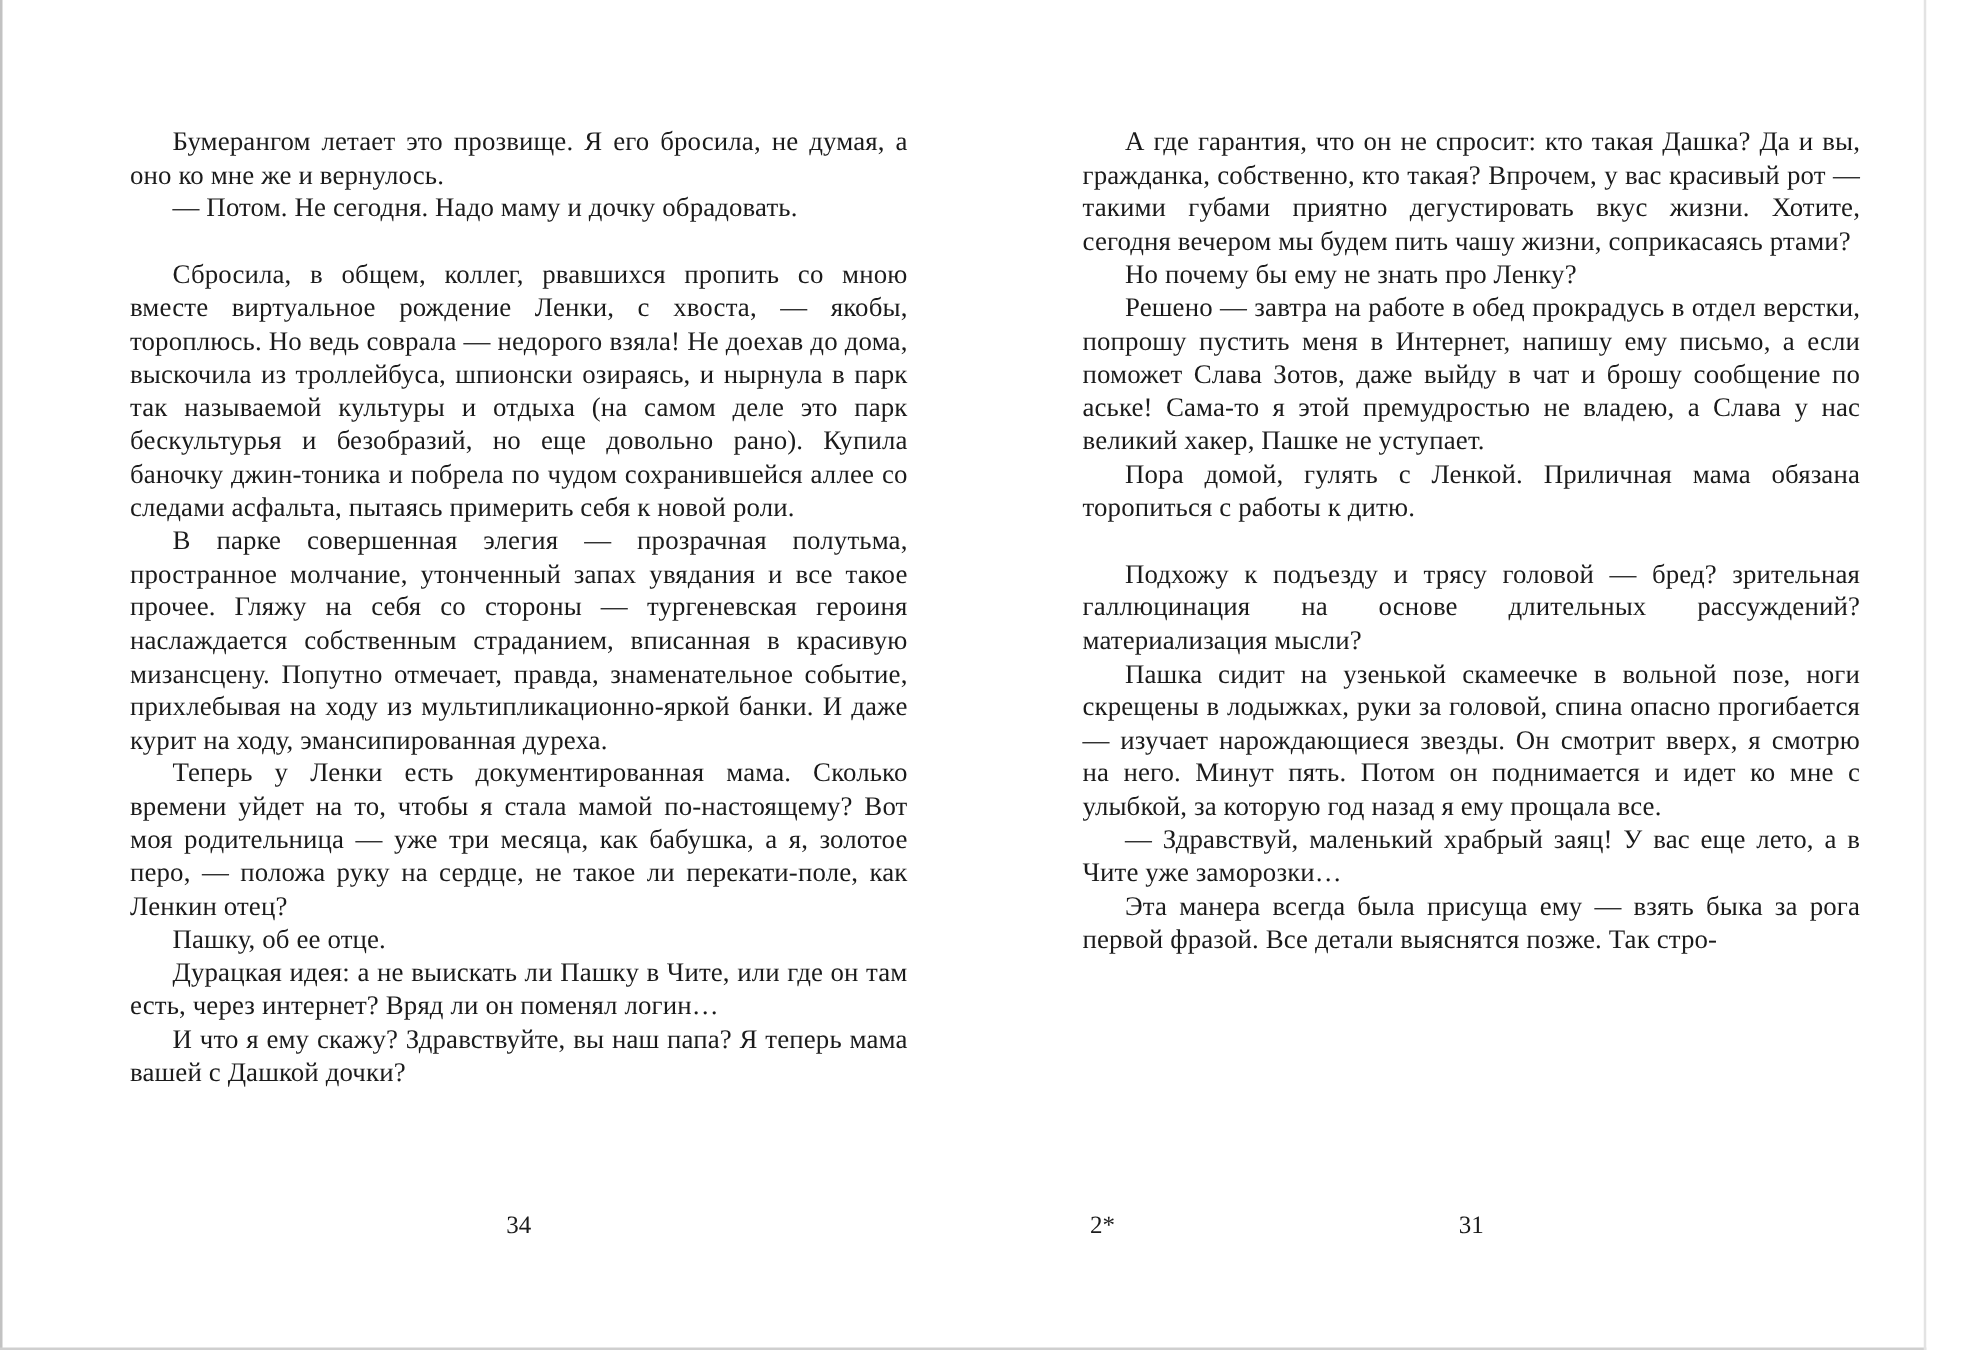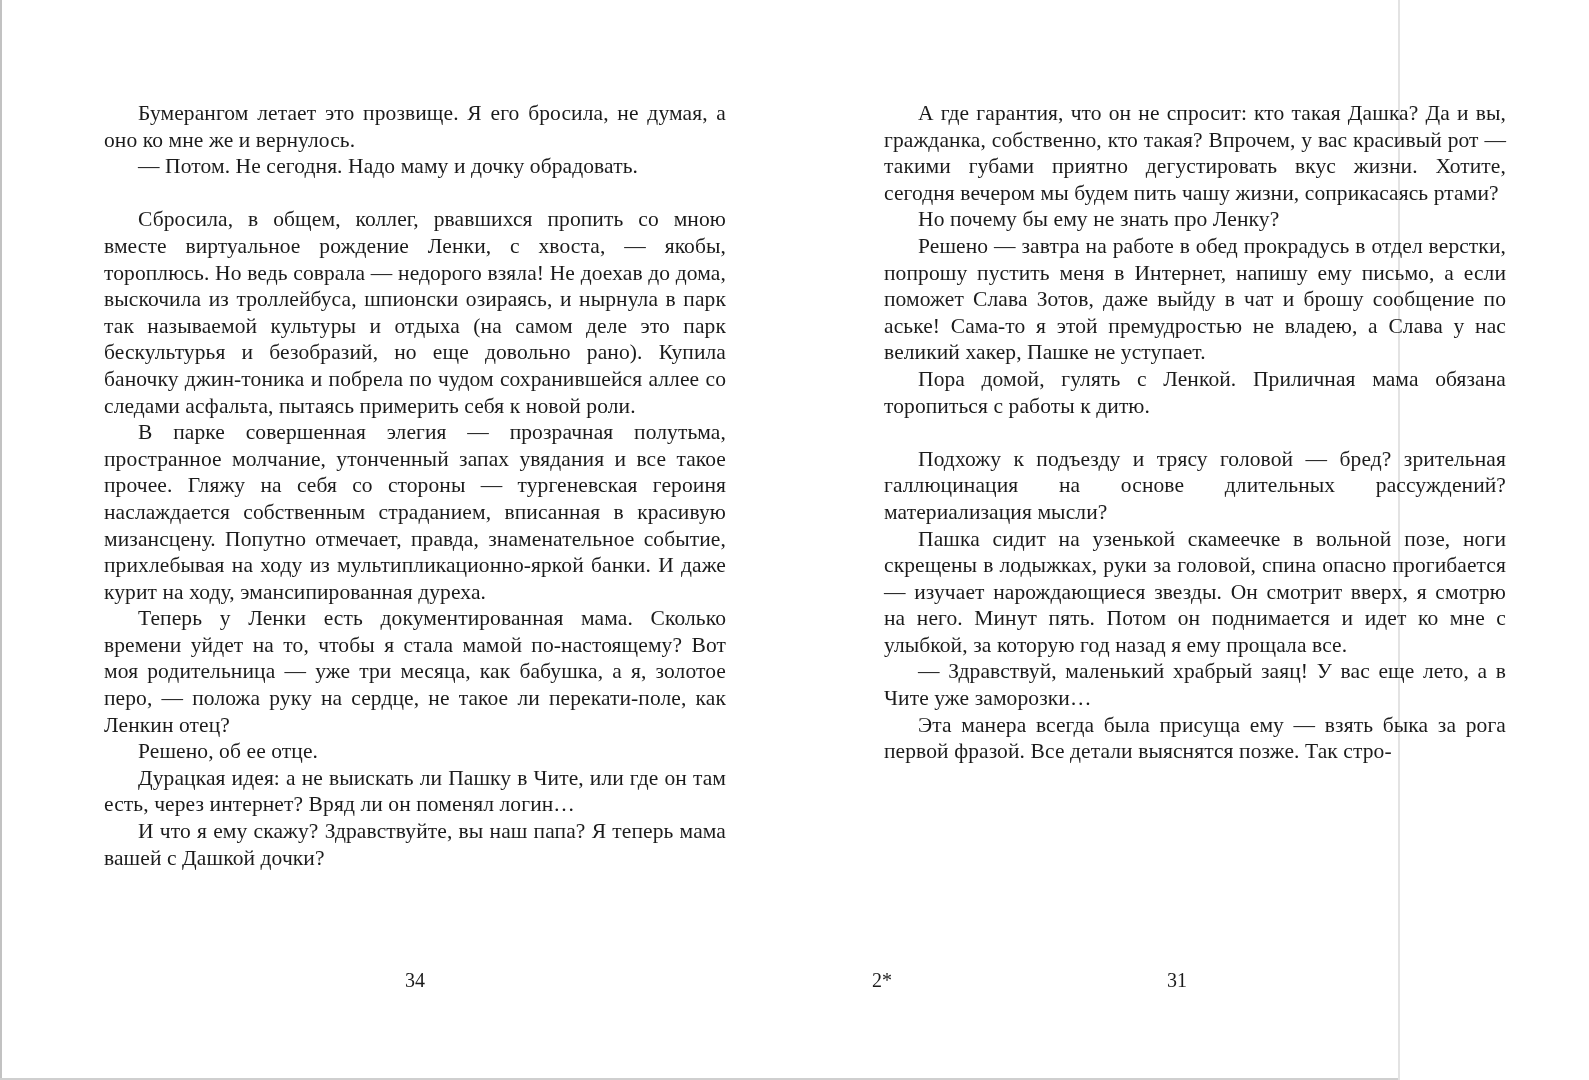--- a/index.html
+++ b/index.html
@@ -7,21 +7,21 @@
     padding: 0;
     width: 1589px;
     height: 1080px;
     background: #ffffff;
     overflow: hidden;
     font-family: "Liberation Serif", "DejaVu Serif", serif;
     color: #1b1b1b;
   }
   .spread {
     position: relative;
-    width: 1400px;
+    width: 1541px;
     height: 1080px;
     background: #ffffff;
   }
   
   .edge-left {
     position: absolute; left: 0; top: 0;
     width: 2px; height: 100%;
     background: #c2c2c2;
   }
   .edge-bottom {
@@ -33,21 +33,21 @@
     position: absolute; right: 0; top: 0;
     width: 2px; height: 100%;
     background: #e3e3e3;
   }
   .page-text {
     position: absolute;
     top: 100px;
     width: 622px;
   }
   .page-text.left  { left: 104px; }
-  .page-text.right { left: 884px; }
+  .page-text.right { left: 866px; }
   .page-text p {
     margin: 0;
     font-size: 21.5px;
     line-height: 26.6px;
     text-align: justify;
     text-indent: 34px;
     font-weight: 500;
     letter-spacing: 0.1px;
   }
   .section-break {
@@ -81,21 +81,21 @@
   <div class="edge-bottom"></div>
   <div class="edge-right"></div>
 
   <section class="page-text left">
     <p>Бумерангом летает это прозвище. Я его бросила, не думая, а оно ко мне же и вернулось.</p>
     <p>— Потом. Не сегодня. Надо маму и дочку обрадовать.</p>
     <div class="section-break"></div>
     <p>Сбросила, в общем, коллег, рвавшихся пропить со мною вместе виртуальное рождение Ленки, с хвоста, — якобы, тороплюсь. Но ведь соврала — недорого взяла! Не доехав до дома, выскочила из троллейбуса, шпионски озираясь, и нырнула в парк так называемой культуры и отдыха (на самом деле это парк бескультурья и безобразий, но еще довольно рано). Купила баночку джин-тоника и побрела по чудом сохранившейся аллее со следами асфальта, пытаясь примерить себя к новой роли.</p>
     <p>В парке совершенная элегия — прозрачная полутьма, пространное молчание, утонченный запах увядания и все такое прочее. Гляжу на себя со стороны — тургеневская героиня наслаждается собственным страданием, вписанная в красивую мизансцену. Попутно отмечает, правда, знаменательное событие, прихлебывая на ходу из мультипликационно-яркой банки. И даже курит на ходу, эмансипированная дуреха.</p>
     <p>Теперь у Ленки есть документированная мама. Сколько времени уйдет на то, чтобы я стала мамой по-настоящему? Вот моя родительница — уже три месяца, как бабушка, а я, золотое перо, — положа руку на сердце, не такое ли перекати-поле, как Ленкин отец?</p>
-    <p>Решено, об ее отце.</p>
+    <p>Пашку, об ее отце.</p>
     <p>Дурацкая идея: а не выискать ли Пашку в Чите, или где он там есть, через интернет? Вряд ли он поменял логин…</p>
     <p>И что я ему скажу? Здравствуйте, вы наш папа? Я теперь мама вашей с Дашкой дочки?</p>
   </section>
 
   <section class="page-text right">
     <p>А где гарантия, что он не спросит: кто такая Дашка? Да и вы, гражданка, собственно, кто такая? Впрочем, у вас красивый рот — такими губами приятно дегустировать вкус жизни. Хотите, сегодня вечером мы будем пить чашу жизни, соприкасаясь ртами?</p>
     <p>Но почему бы ему не знать про Ленку?</p>
     <p>Решено — завтра на работе в обед прокрадусь в отдел верстки, попрошу пустить меня в Интернет, напишу ему письмо, а если поможет Слава Зотов, даже выйду в чат и брошу сообщение по аське! Сама-то я этой премудростью не владею, а Слава у нас великий хакер, Пашке не уступает.</p>
     <p>Пора домой, гулять с Ленкой. Приличная мама обязана торопиться с работы к дитю.</p>
     <div class="section-break"></div>

